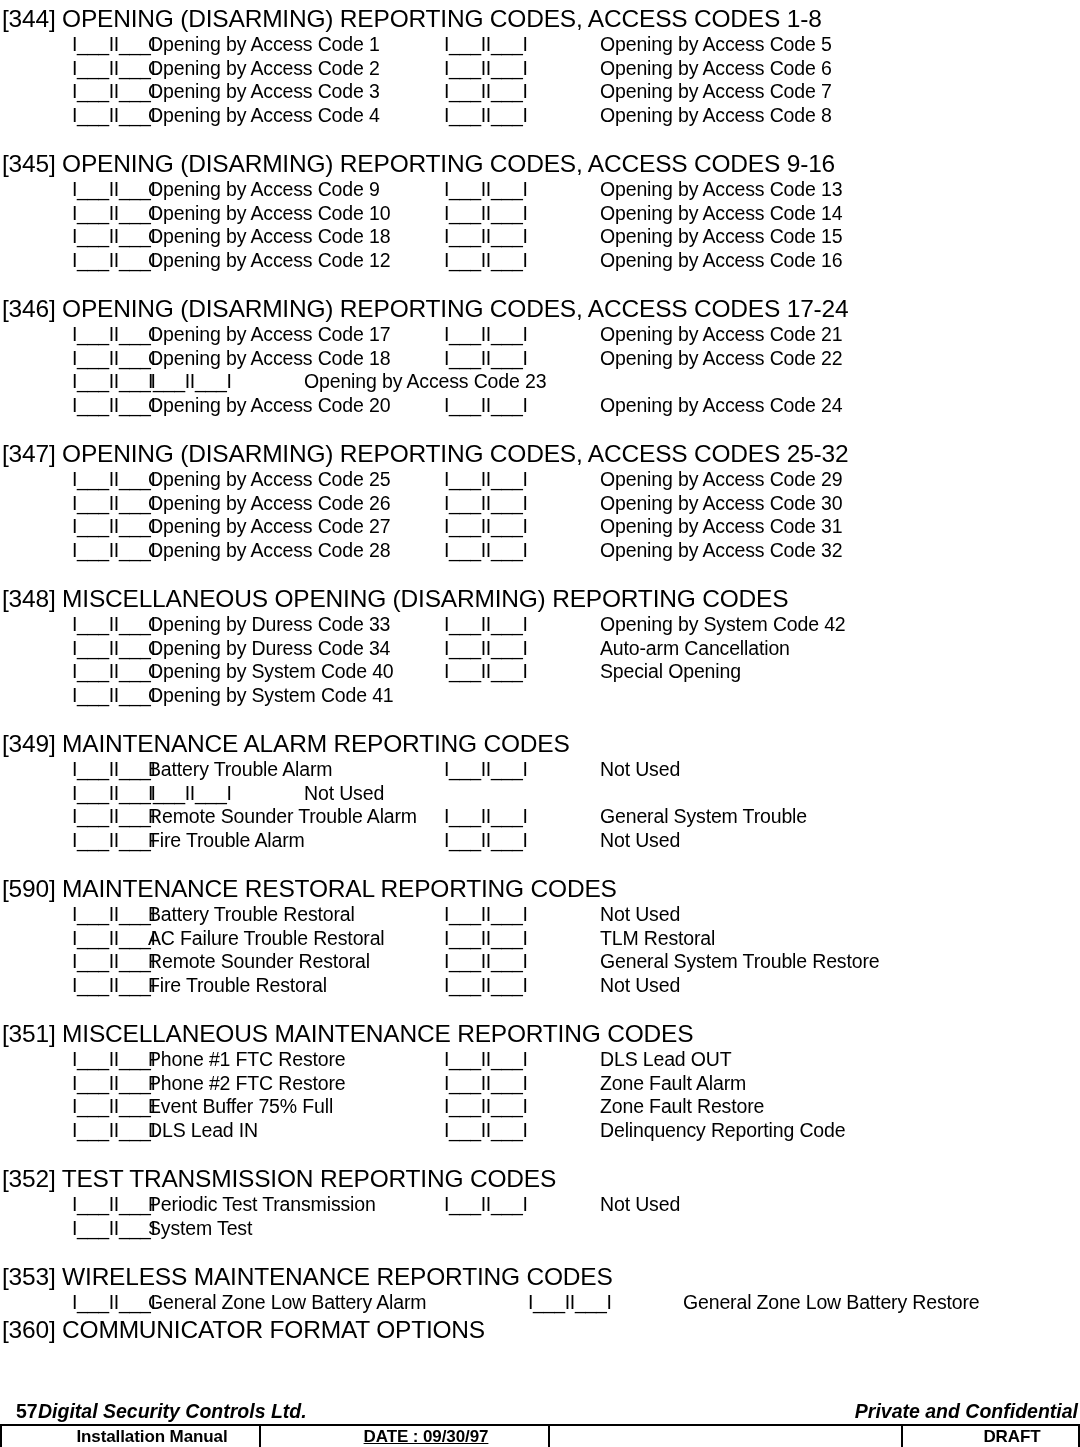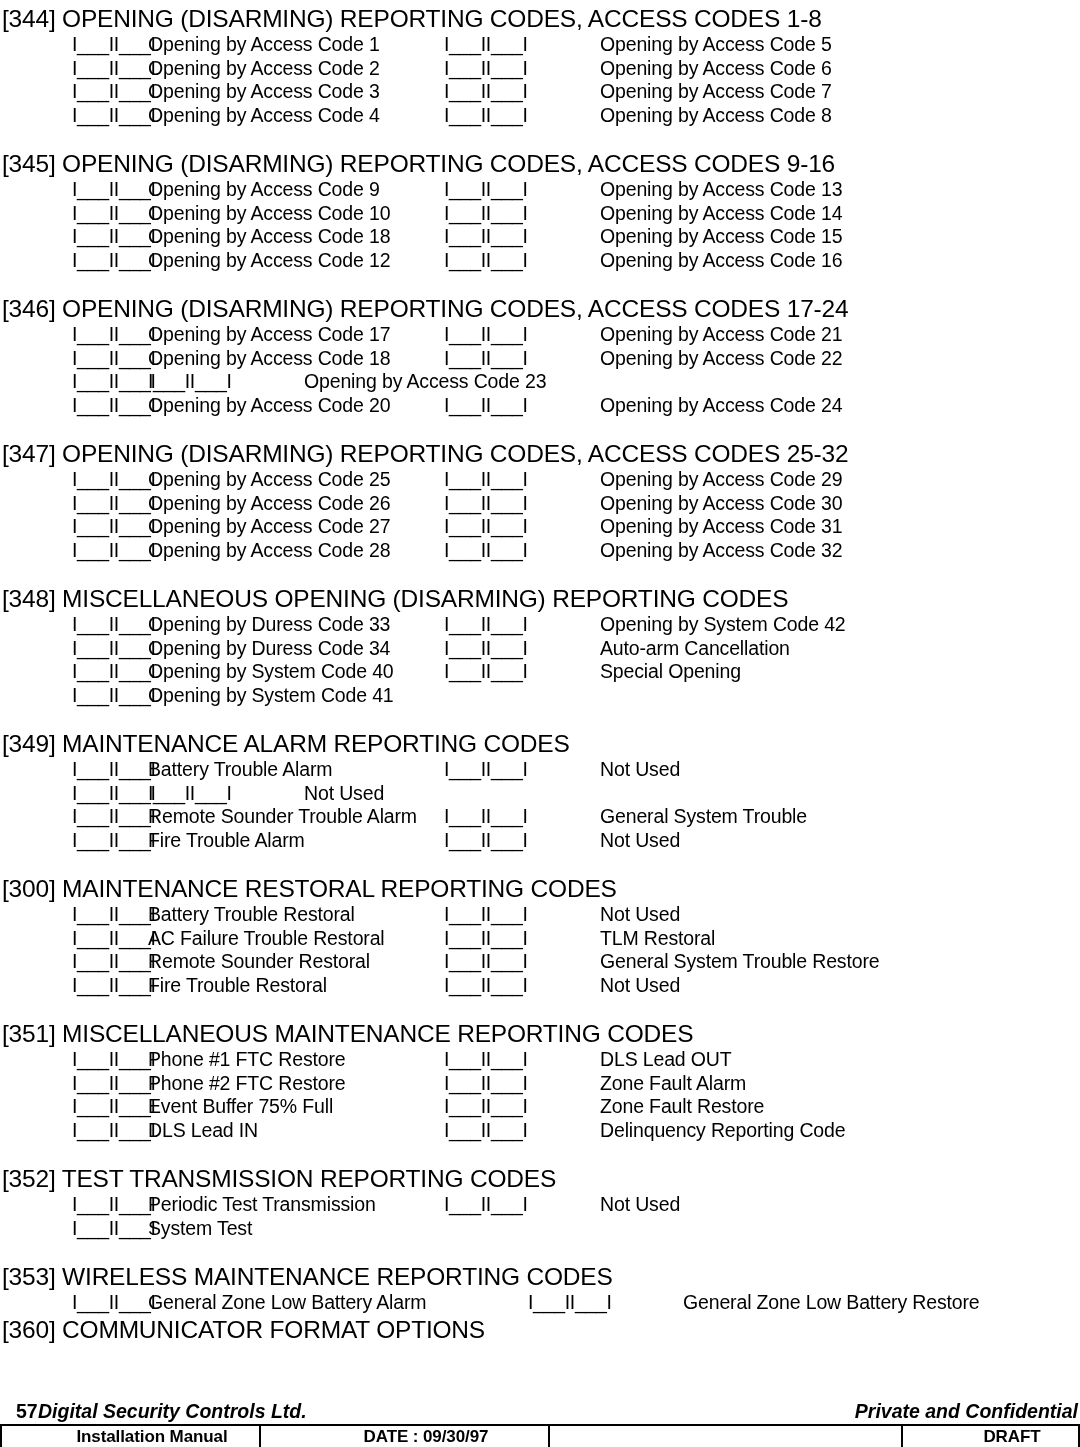--- a/index.html
+++ b/index.html
@@ -112,21 +112,21 @@
     align-items: center;
     justify-content: center;
     font-weight: bold;
     font-size: 17px;
     letter-spacing: -0.1px;
     border-right: 2px solid #000;
     margin-left: 43px;
   }
   .fcell:last-child { border-right: none; }
   .fc1 { width: 216px; }
-  .fc2 { width: 246px; }
+  .fc2 { width: 246px; text-decoration: underline; }
   .fc3 { width: 310px; }
   .fc4 { flex: 1; }
 </style>
 </head>
 <body>
 
 <div class="page">
   <div id="sections-root">
       <div class="section">
         <div class="sec-head">[344] OPENING (DISARMING) REPORTING CODES, ACCESS CODES 1-8</div>
@@ -298,21 +298,21 @@
           <div class="row">
             <span class="blank c1-blank">I___II___I</span>
             <span class="label c1-label">Fire Trouble Alarm</span>
             <span class="blank c2-blank">I___II___I</span>
             <span class="label c2-label ital">Not Used</span>
           </div>
         </div>
       </div>
       <div class="gap"></div>
       <div class="section">
-        <div class="sec-head">[300] MAINTENANCE RESTORAL REPORTING CODES</div>
+        <div class="sec-head">[590] MAINTENANCE RESTORAL REPORTING CODES</div>
         <div class="rows">
           <div class="row">
             <span class="blank c1-blank">I___II___I</span>
             <span class="label c1-label">Battery Trouble Restoral</span>
             <span class="blank c2-blank">I___II___I</span>
             <span class="label c2-label ital">Not Used</span>
           </div>
           <div class="row">
             <span class="blank c1-blank">I___II___I</span>
             <span class="label c1-label">AC Failure Trouble Restoral</span>

